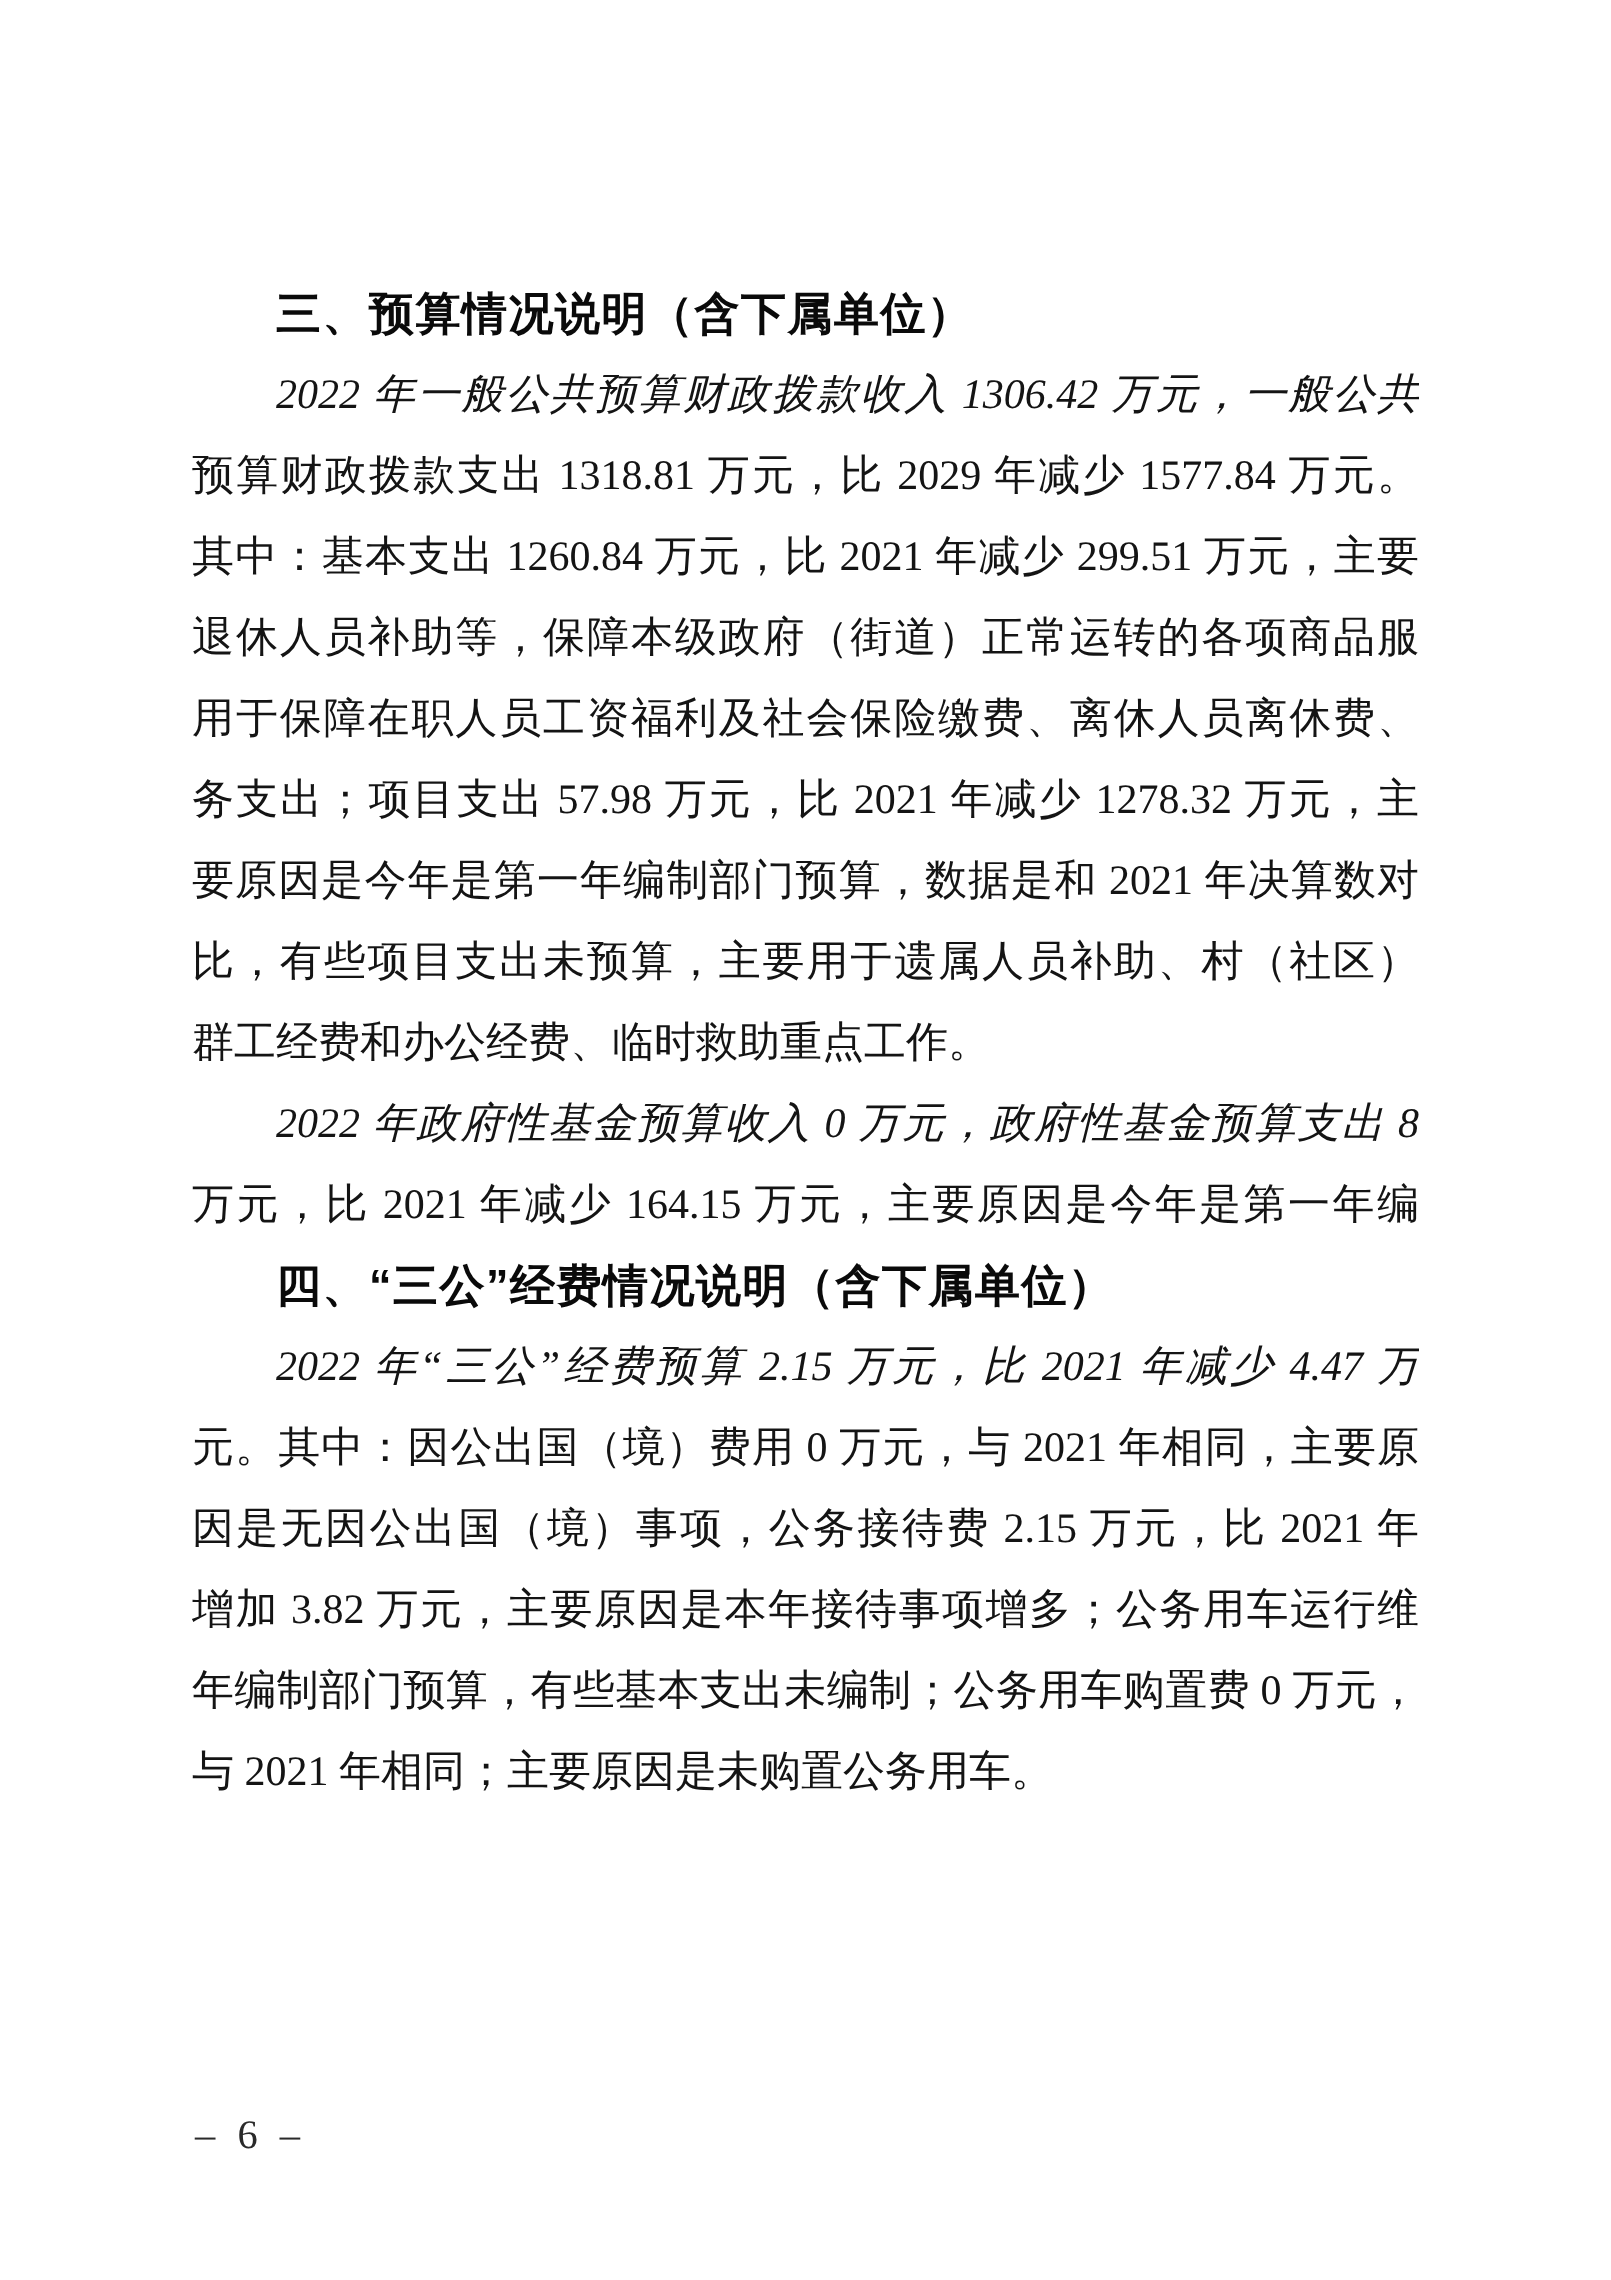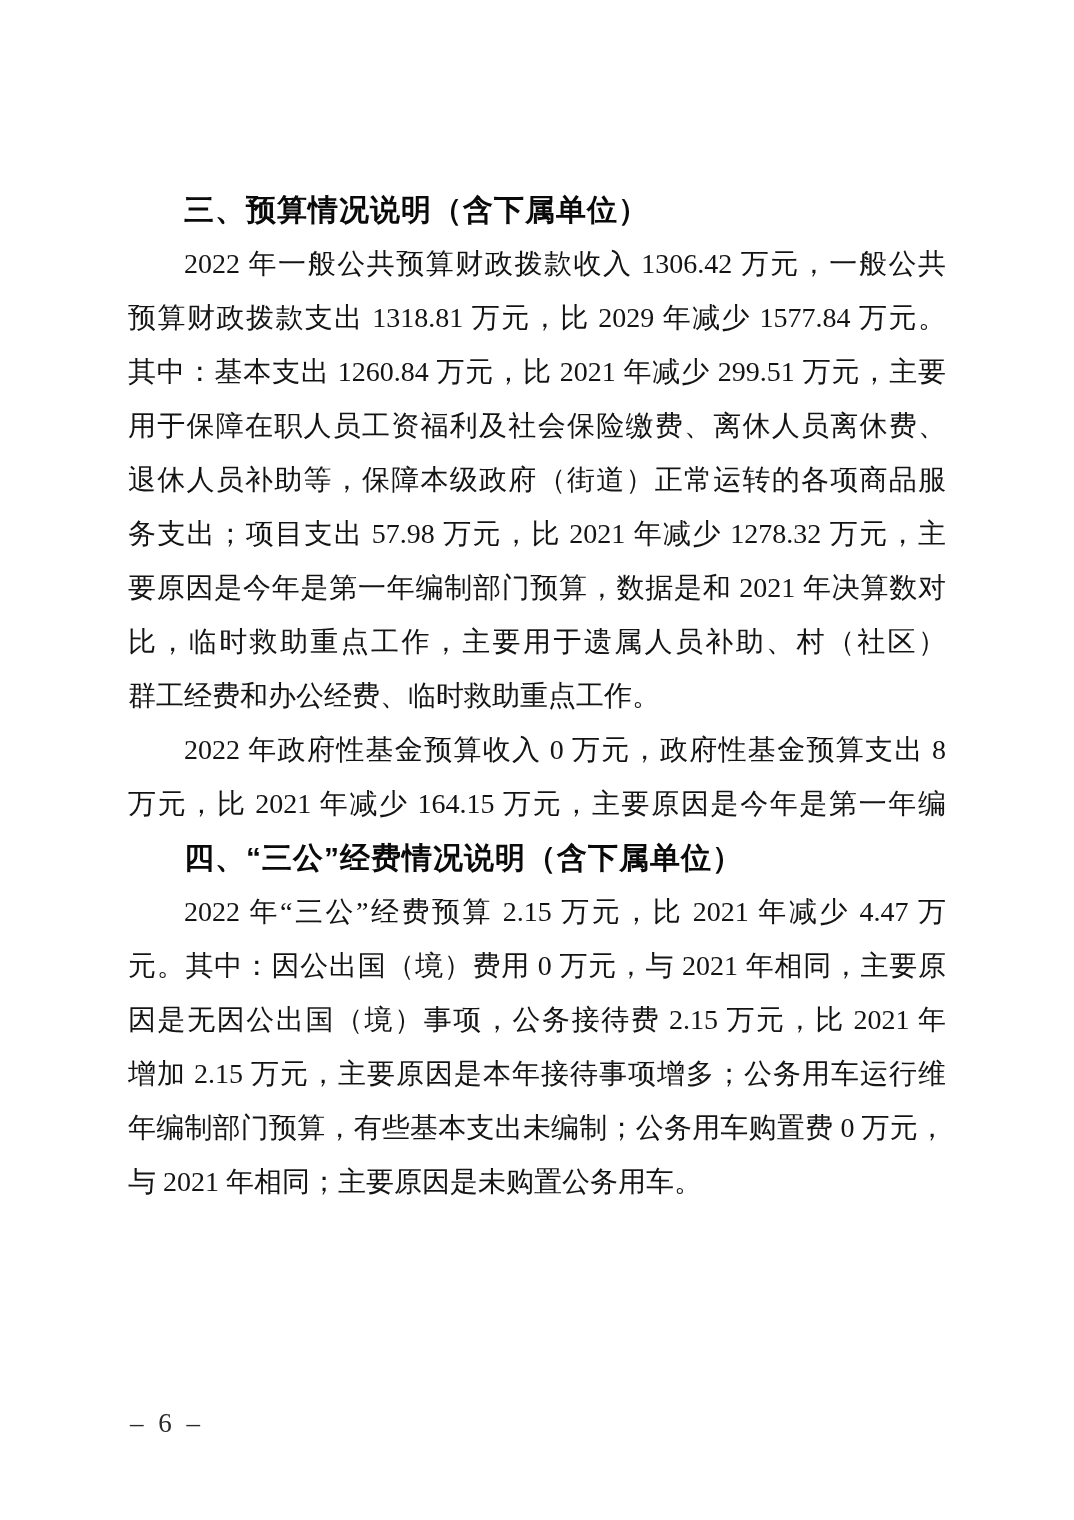--- a/index.html
+++ b/index.html
@@ -39,20 +39,21 @@
     font-size: 28px;
     line-height: 54px;
     height: 54px;
     overflow: hidden;
     text-align: justify;
     text-align-last: justify;
     color: #141414;
   }
   .body-line.first {
     text-indent: 56px;
+    font-style: italic;
   }
   .body-line.last {
     text-align: right;
     text-align-last: left;
   }
   .footer-page-number {
     position: absolute;
     left: 130px;
     top: 1408px;
     font-family: "Liberation Serif", serif;
@@ -63,30 +64,30 @@
 </style>
 </head>
 <body>
 
 <div class="page">
   <div class="doc-body">
       <div class="heading-line">三、预算情况说明（含下属单位）</div>
       <div class="body-line first">2022 年一般公共预算财政拨款收入 1306.42 万元，一般公共</div>
       <div class="body-line">预算财政拨款支出 1318.81 万元，比 2029 年减少 1577.84 万元。</div>
       <div class="body-line">其中：基本支出 1260.84 万元，比 2021 年减少 299.51 万元，主要</div>
+      <div class="body-line">退休人员补助等，保障本级政府（街道）正常运转的各项商品服</div>
       <div class="body-line">用于保障在职人员工资福利及社会保险缴费、离休人员离休费、</div>
-      <div class="body-line">退休人员补助等，保障本级政府（街道）正常运转的各项商品服</div>
       <div class="body-line">务支出；项目支出 57.98 万元，比 2021 年减少 1278.32 万元，主</div>
       <div class="body-line">要原因是今年是第一年编制部门预算，数据是和 2021 年决算数对</div>
-      <div class="body-line">比，临时救助重点工作，主要用于遗属人员补助、村（社区）</div>
+      <div class="body-line">比，有些项目支出未预算，主要用于遗属人员补助、村（社区）</div>
       <div class="body-line last">群工经费和办公经费、临时救助重点工作。</div>
       <div class="body-line first">2022 年政府性基金预算收入 0 万元，政府性基金预算支出 8</div>
       <div class="body-line">万元，比 2021 年减少 164.15 万元，主要原因是今年是第一年编</div>
       <div class="heading-line">四、“三公”经费情况说明（含下属单位）</div>
       <div class="body-line first">2022 年“三公”经费预算 2.15 万元，比 2021 年减少 4.47 万</div>
       <div class="body-line">元。其中：因公出国（境）费用 0 万元，与 2021 年相同，主要原</div>
       <div class="body-line">因是无因公出国（境）事项，公务接待费 2.15 万元，比 2021 年</div>
-      <div class="body-line">增加 2.15 万元，主要原因是本年接待事项增多；公务用车运行维</div>
+      <div class="body-line">增加 3.82 万元，主要原因是本年接待事项增多；公务用车运行维</div>
       <div class="body-line">年编制部门预算，有些基本支出未编制；公务用车购置费 0 万元，</div>
       <div class="body-line last">与 2021 年相同；主要原因是未购置公务用车。</div>
     </div>
   <div class="footer-page-number">– 6 –</div>
 </div>
 
 </body></html>

